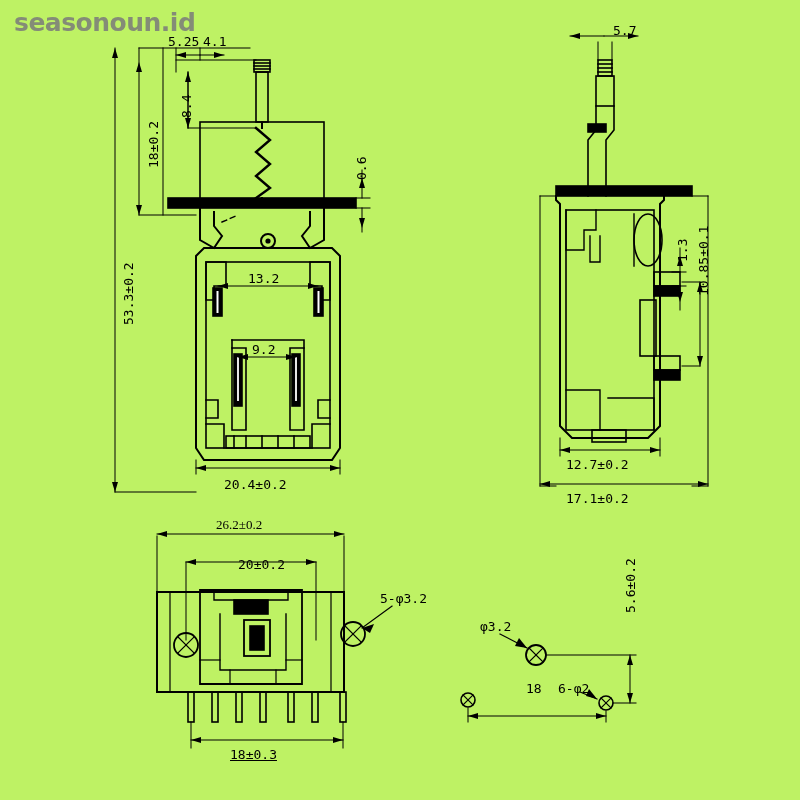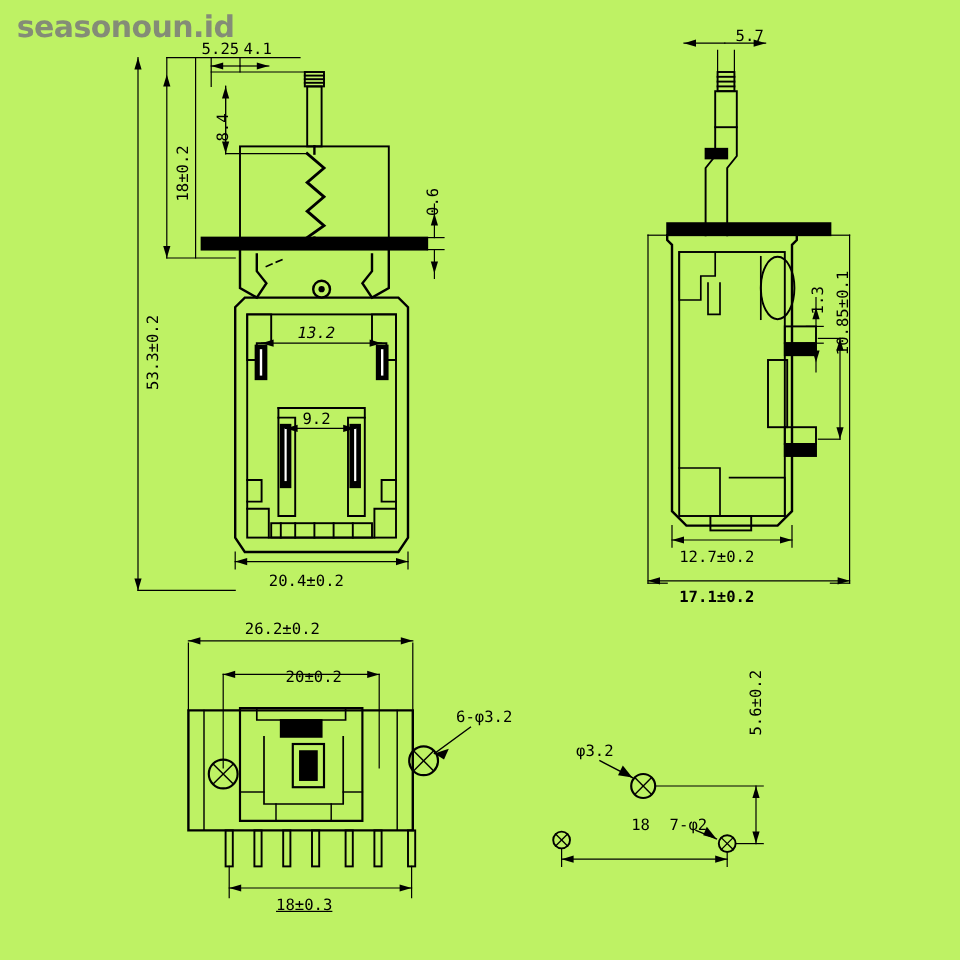--- a/index.html
+++ b/index.html
@@ -334,33 +334,33 @@
       </g>
     </g>
   </svg>
 
   <div class="dim" style="left:168px;top:35px;">5.25</div>
   <div class="dim" style="left:203px;top:35px;">4.1</div>
   <div class="dim rot" style="left:180px;top:118px;">8.4</div>
   <div class="dim rot" style="left:147px;top:168px;">18±0.2</div>
   <div class="dim rot" style="left:355px;top:180px;">0.6</div>
   <div class="dim rot" style="left:122px;top:325px;">53.3±0.2</div>
-  <div class="dim" style="left:248px;top:272px;font-style:italic;">13.2</div>
+  <div class="dim" style="left:248px;top:272px;">13.2</div>
   <div class="dim" style="left:252px;top:343px;text-align:right;">9.2</div>
   <div class="dim" style="left:224px;top:478px;">20.4±0.2</div>
 
   <div class="dim" style="left:613px;top:24px;">5.7</div>
   <div class="dim rot" style="left:676px;top:262px;">1.3</div>
   <div class="dim rot" style="left:697px;top:296px;">10.85±0.1</div>
   <div class="dim" style="left:566px;top:458px;">12.7±0.2</div>
-  <div class="dim" style="left:566px;top:492px;font-weight:bold;">17.1±0.2</div>
-
-  <div class="dim" style="left:204px;top:518px;">26.2±0.2</div>
+  <div class="dim" style="left:566px;top:492px;">17.1±0.2</div>
+
+  <div class="dim" style="left:216px;top:518px;font-family:Liberation Serif, serif;">26.2±0.2</div>
   <div class="dim" style="left:238px;top:558px;">20±0.2</div>
-  <div class="dim" style="left:380px;top:592px;">6-φ3.2</div>
+  <div class="dim" style="left:380px;top:592px;">5-φ3.2</div>
   <div class="dim" style="left:230px;top:748px;text-decoration:underline;">18±0.3</div>
 
   <div class="dim" style="left:480px;top:620px;">φ3.2</div>
   <div class="dim rot" style="left:624px;top:613px;">5.6±0.2</div>
   <div class="dim" style="left:526px;top:682px;">18</div>
-  <div class="dim" style="left:558px;top:682px;">7-φ2</div>
+  <div class="dim" style="left:558px;top:682px;">6-φ2</div>
 
 </div>
 
 </body></html>

